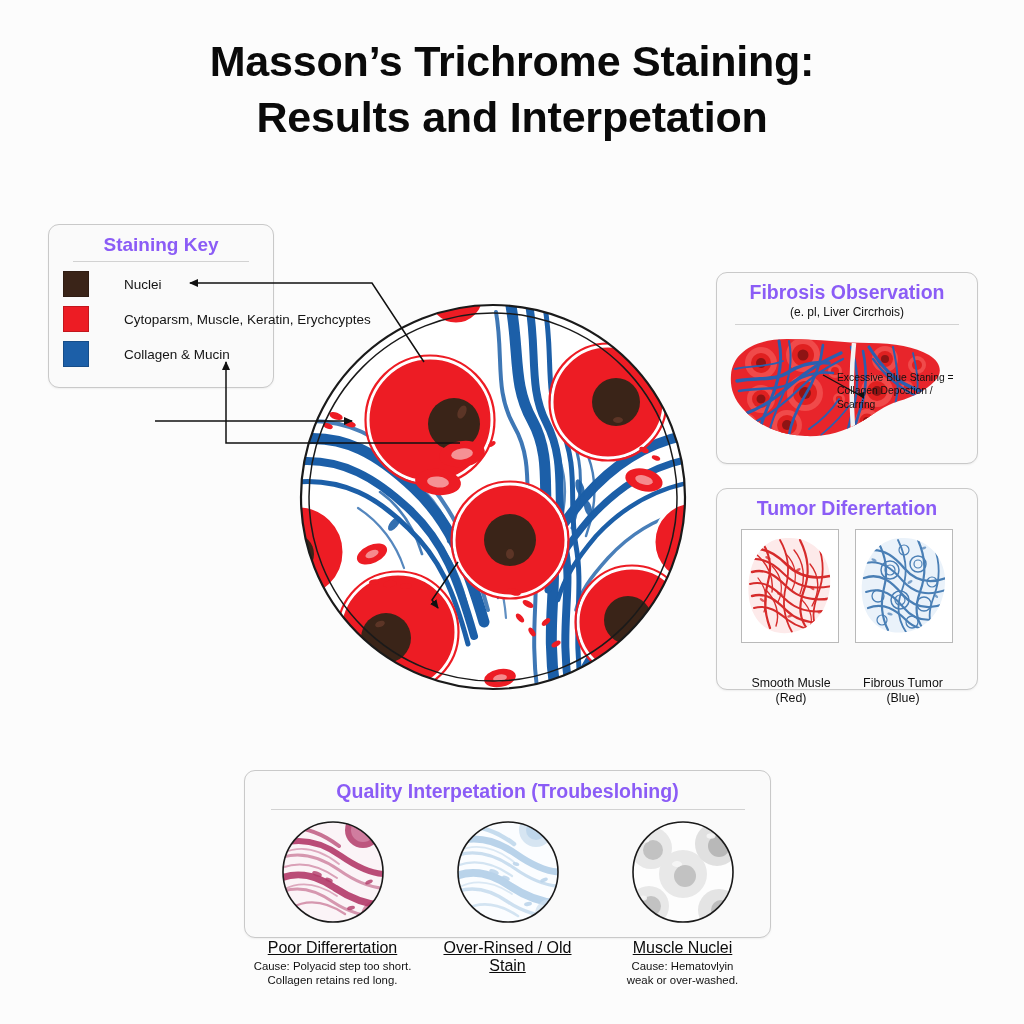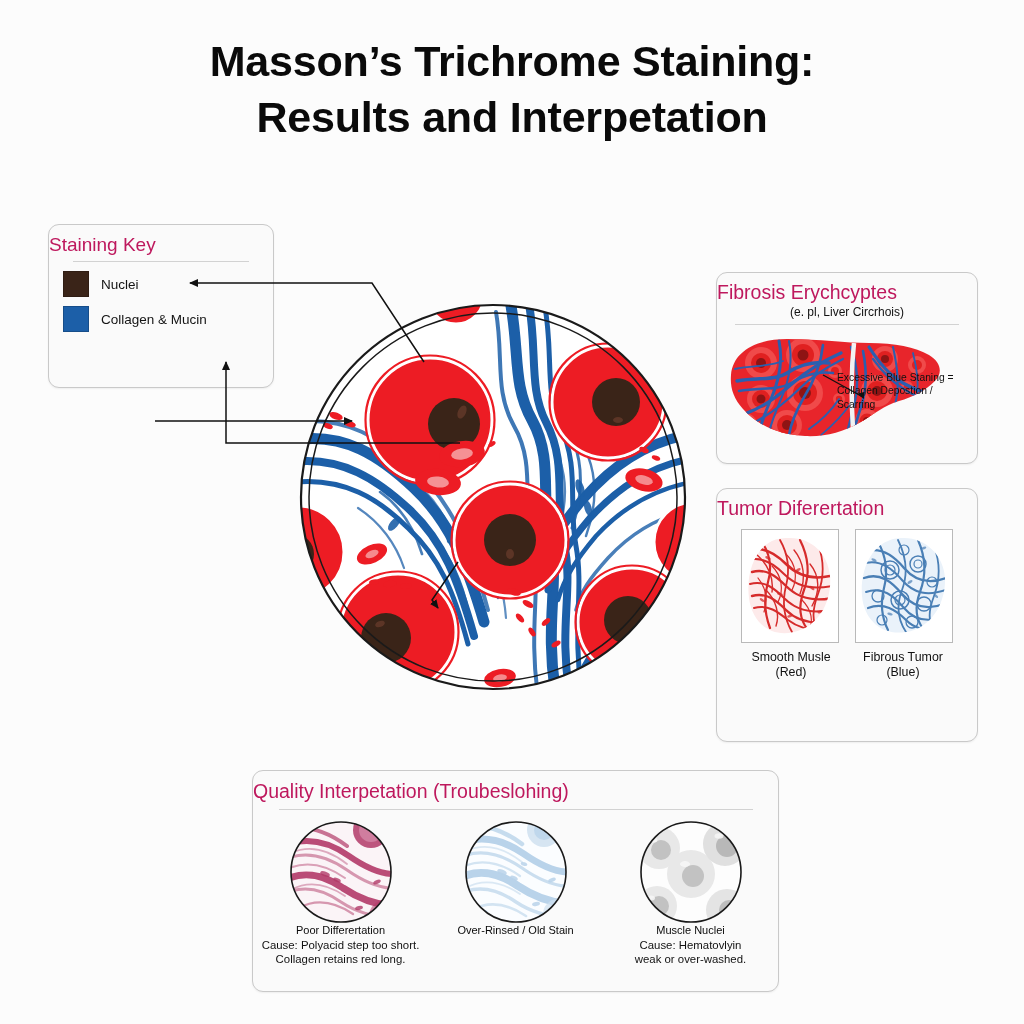--- a/index.html
+++ b/index.html
@@ -28,38 +28,40 @@
   
   .panel{
     position:absolute;
     background:#fafafa;
     border:1.4px solid #c9c9c9;
     border-radius:11px;
     box-sizing:border-box;
     box-shadow:0 1px 2px rgba(0,0,0,.06);
   }
   .panel-title{
-    font-weight:normal;
-    color:#be185d;
+    text-align:center;
+    font-weight:bold;
+    color:#8b5cf6;
   }
   .panel-sub{
     text-align:center;
     color:#111;
   }
   .rule{
     height:1px;background:#d2d2d2;margin:6px auto 0 auto;
   }
 
   
   #key{left:48px;top:224px;width:226px;height:164px;}
   #key .panel-title{font-size:19px;margin-top:9px;}
   #key .rule{width:176px;margin-top:5px;}
   .key-row{
     display:flex;align-items:center;
     margin:9px 0 0 14px;
+    gap:23px;
   }
   .sw{width:24px;height:24px;flex:0 0 auto;border:1px solid rgba(0,0,0,.18);}
   .key-label{
     margin-left:12px;font-size:13.5px;color:#141414;white-space:nowrap;
   }
 
   
   #specimen{
     position:absolute;left:288px;top:292px;width:410px;height:410px;
   }
@@ -71,37 +73,37 @@
   #fibrosis .panel-sub{font-size:12px;margin-top:1px;}
   #fibrosis .rule{width:224px;margin-top:5px;}
   #fibrosis .body{position:relative;width:100%;height:126px;}
   #fibrosis svg{position:absolute;left:0;top:0;width:262px;height:126px;}
   .fib-note{
     position:absolute;left:120px;top:46px;width:128px;
     font-size:10.3px;line-height:1.30;color:#111;
   }
 
   
-  #tumor{left:716px;top:488px;width:262px;height:254px;}
+  #tumor{left:716px;top:488px;width:262px;height:202px;}
   #tumor .panel-title{font-size:19.5px;margin-top:8px;}
   #tumor .tiles{display:flex;justify-content:center;gap:16px;margin-top:9px;}
   .tile{width:96px;height:112px;border:1px solid #b9b9b9;background:#fff;}
   .tile svg{display:block;width:100%;height:100%;}
   .tcaps{display:flex;justify-content:center;gap:16px;margin-top:7px;}
-  .tcap{width:96px;text-align:center;font-size:12.4px;line-height:1.22;color:#111;}
-
-  
-  #quality{left:252px;top:770px;width:527px;height:222px;}
+  .tcap{width:96px;text-align:center;font-size:12.4px;line-height:1.22;color:#111;margin-top:26px;}
+
+  
+  #quality{left:244px;top:770px;width:527px;height:168px;}
   #quality .panel-title{font-size:19.5px;margin-top:9px;}
   #quality .rule{width:474px;margin-top:6px;}
   .q-row{display:flex;justify-content:space-around;margin-top:10px;}
   .q-item{width:160px;text-align:center;}
   .q-circ{width:104px;height:104px;margin:0 auto;}
   .q-circ svg{display:block;width:100%;height:100%;}
-  .q-name{font-size:11px;margin-top:0;color:#0a0a0a;}
+  .q-name{font-size:16px;margin-top:15px;color:#0a0a0a;text-decoration:underline;}
   .q-cause{font-size:11.4px;line-height:1.24;margin-top:2px;color:#111;}
 
   
   #connectors{position:absolute;inset:0;pointer-events:none;}
 </style>
 </head>
 <body>
 
 <div id="stage">
 
@@ -110,20 +112,24 @@
     <span class="l2">Results and Interpetation</span>
   </div>
 
   <div class="panel" id="key">
     <div class="panel-title">Staining Key</div>
     <div class="rule"></div>
 
     <div class="key-row">
       <span class="sw" style="background:#3a2418"></span>
       <span class="key-label">Nuclei</span>
+    </div>
+    <div class="key-row">
+      <span class="sw" style="background:#ed1c24"></span>
+      <span class="key-label">Cytoparsm, Muscle, Keratin, Erychcyptes</span>
     </div>
     <div class="key-row">
       <span class="sw" style="background:#1c5fa8"></span>
       <span class="key-label">Collagen &amp; Mucin</span>
     </div>
   </div>
 
   <div id="specimen">
     <svg viewBox="0 0 410 410" xmlns="http://www.w3.org/2000/svg">
       <defs>
@@ -270,21 +276,21 @@
           <ellipse cx="288" cy="386" rx="4" ry="2.2" transform="rotate(-20 288 386)"></ellipse>
         </g>
       </g>
 
       <circle cx="205" cy="205" r="192" fill="none" stroke="#1a1a1a" stroke-width="2.2"></circle>
       <circle cx="205" cy="205" r="184" fill="none" stroke="#1a1a1a" stroke-width="1.5"></circle>
     </svg>
   </div>
 
   <div class="panel" id="fibrosis">
-    <div class="panel-title">Fibrosis Erychcyptes</div>
+    <div class="panel-title">Fibrosis Observation</div>
     <div class="panel-sub">(e. pl, Liver Circrhois)</div>
     <div class="rule"></div>
 
     <div class="body">
       <svg viewBox="0 0 262 126" xmlns="http://www.w3.org/2000/svg">
         <defs>
           <clipPath id="liverClip">
             <path d="M14 50 C16 26 40 14 70 14 C104 14 128 18 152 18 C178 18 198 22 212 30
                      C224 37 226 48 218 56 C208 66 196 72 182 76 C168 80 156 90 142 98
                      C126 107 108 112 88 111 C62 110 40 100 26 84 C16 73 13 62 14 50 Z"></path>

